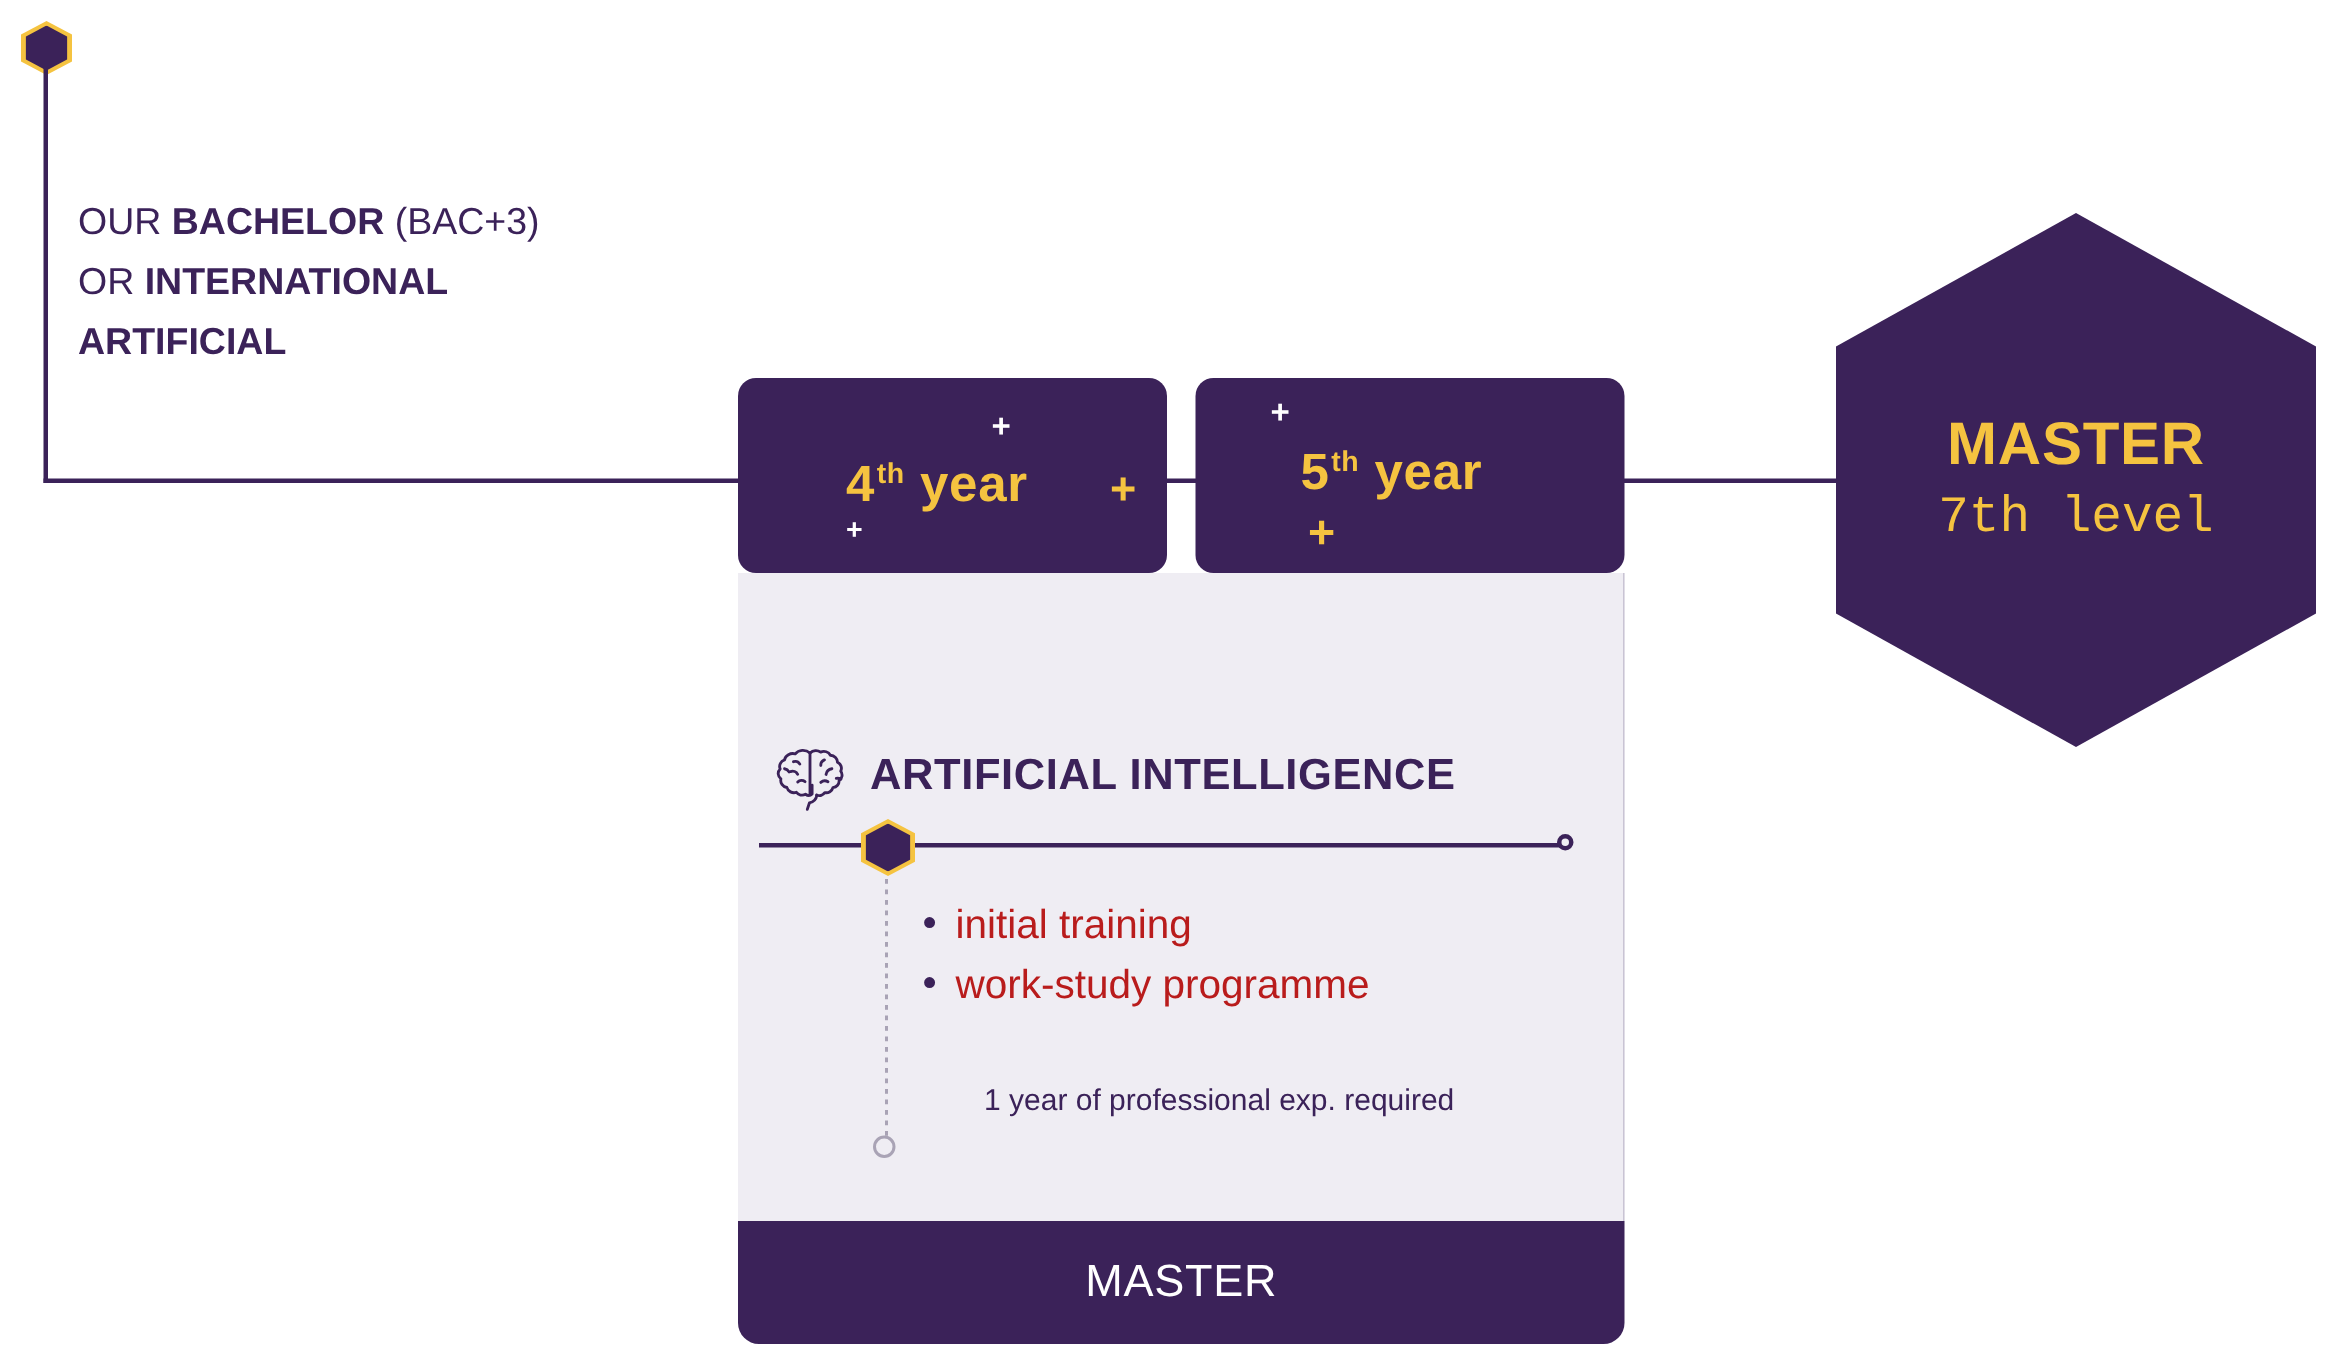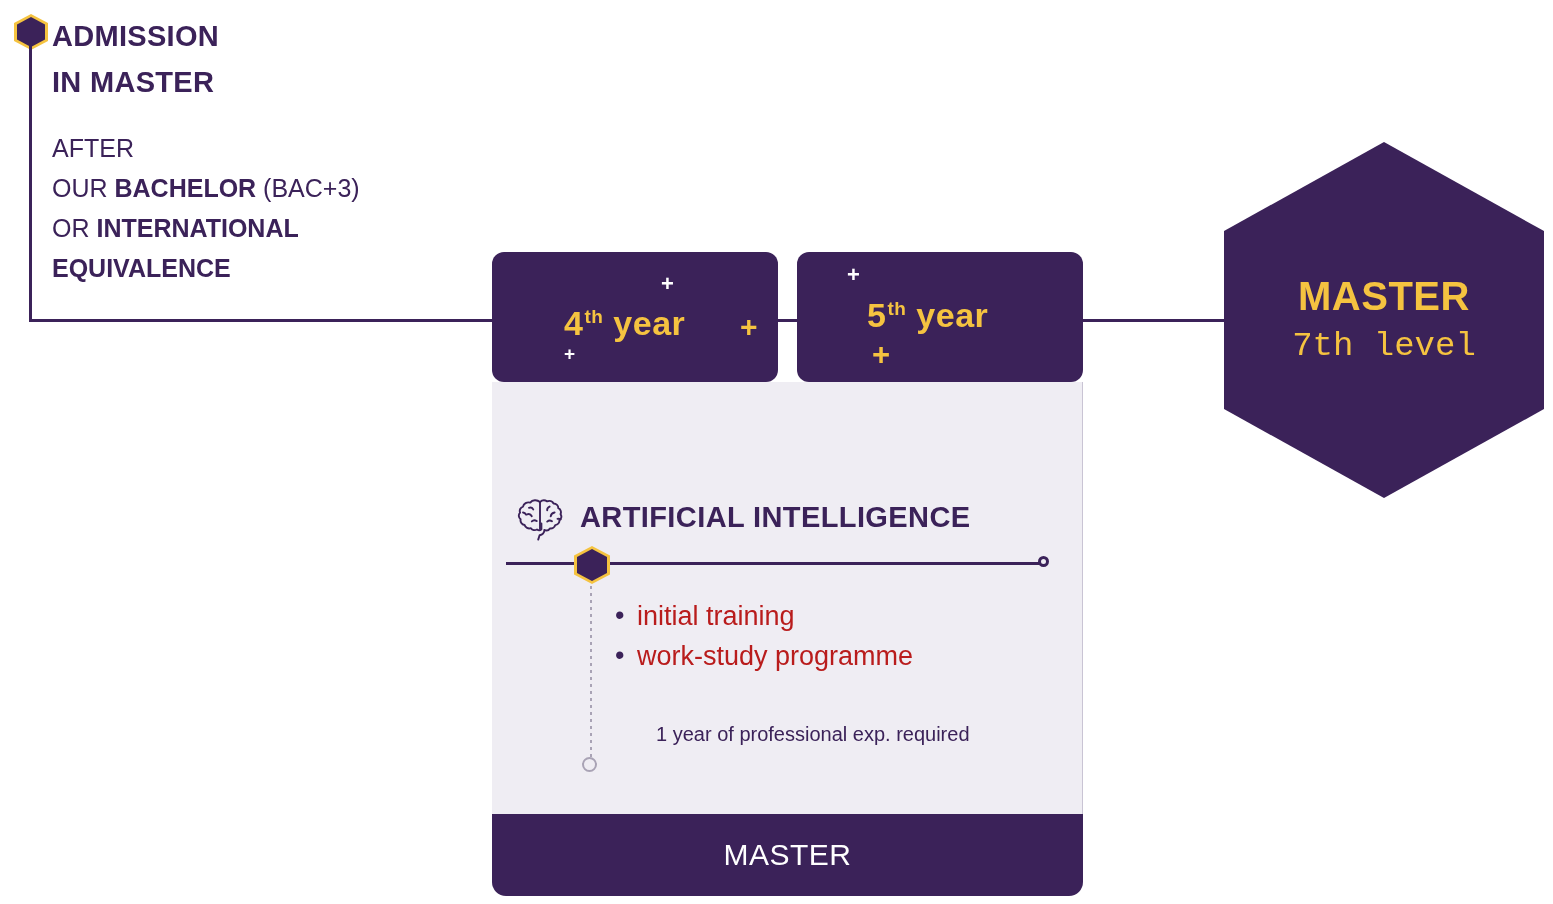--- a/index.html
+++ b/index.html
@@ -306,30 +306,25 @@
 </style>
 </head>
 <body>
 
 <div id="stage">
 
   <div class="admission-hex"></div>
   <div class="elbow-v"></div>
   <div class="elbow-h"></div>
 
-  <div class="admission-title">
-    <span class="ttl-line">ADMISSION</span>
-    <span class="ttl-line">IN MASTER</span>
-  </div>
 
   <div class="admission-sub">
-    <span class="sub-line">AFTER</span>
     <span class="sub-line"><span>OUR </span><b>BACHELOR</b><span> (BAC+3)</span></span>
     <span class="sub-line"><span>OR </span><b>INTERNATIONAL</b></span>
-    <span class="sub-line"><b>EQUIVALENCE</b></span>
+    <span class="sub-line"><b>ARTIFICIAL</b></span>
   </div>
 
   <div class="year-box y4">
     <span class="plus p-w plus-a">+</span>
     <span class="plus p-g plus-b">+</span>
     <span class="plus p-w plus-c">+</span>
     <div class="year-label"><span>4</span><sup>th</sup> <span>year</span></div>
   </div>
 
   <div class="year-box y5">

